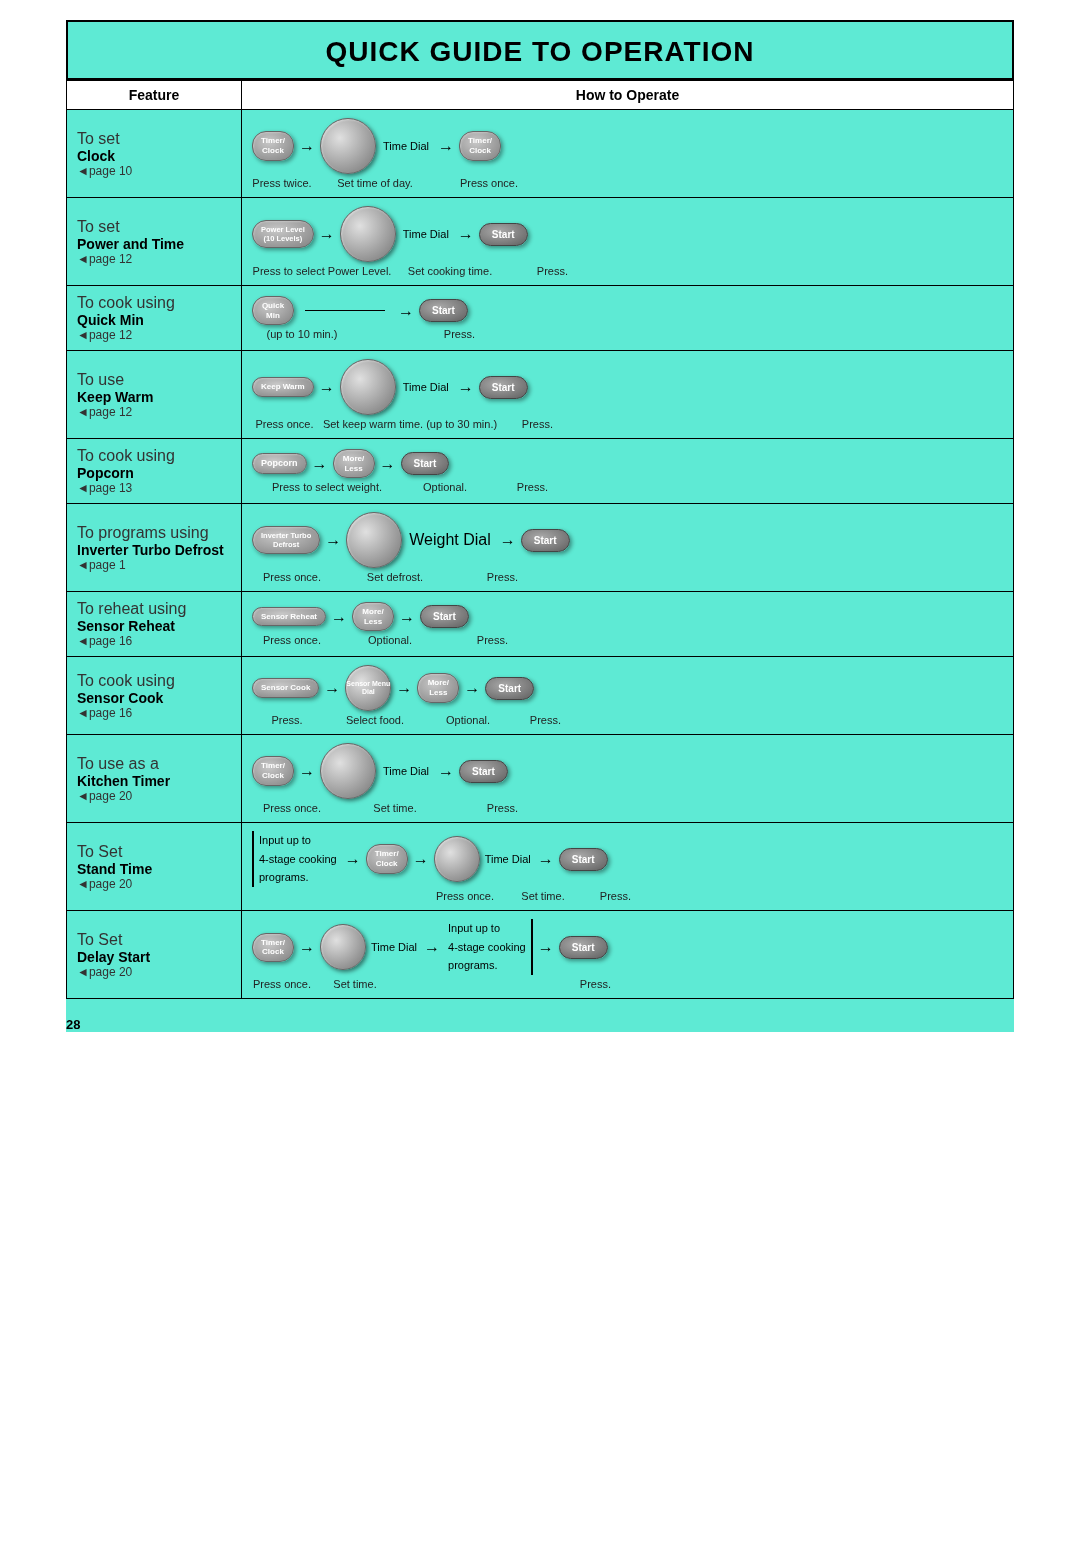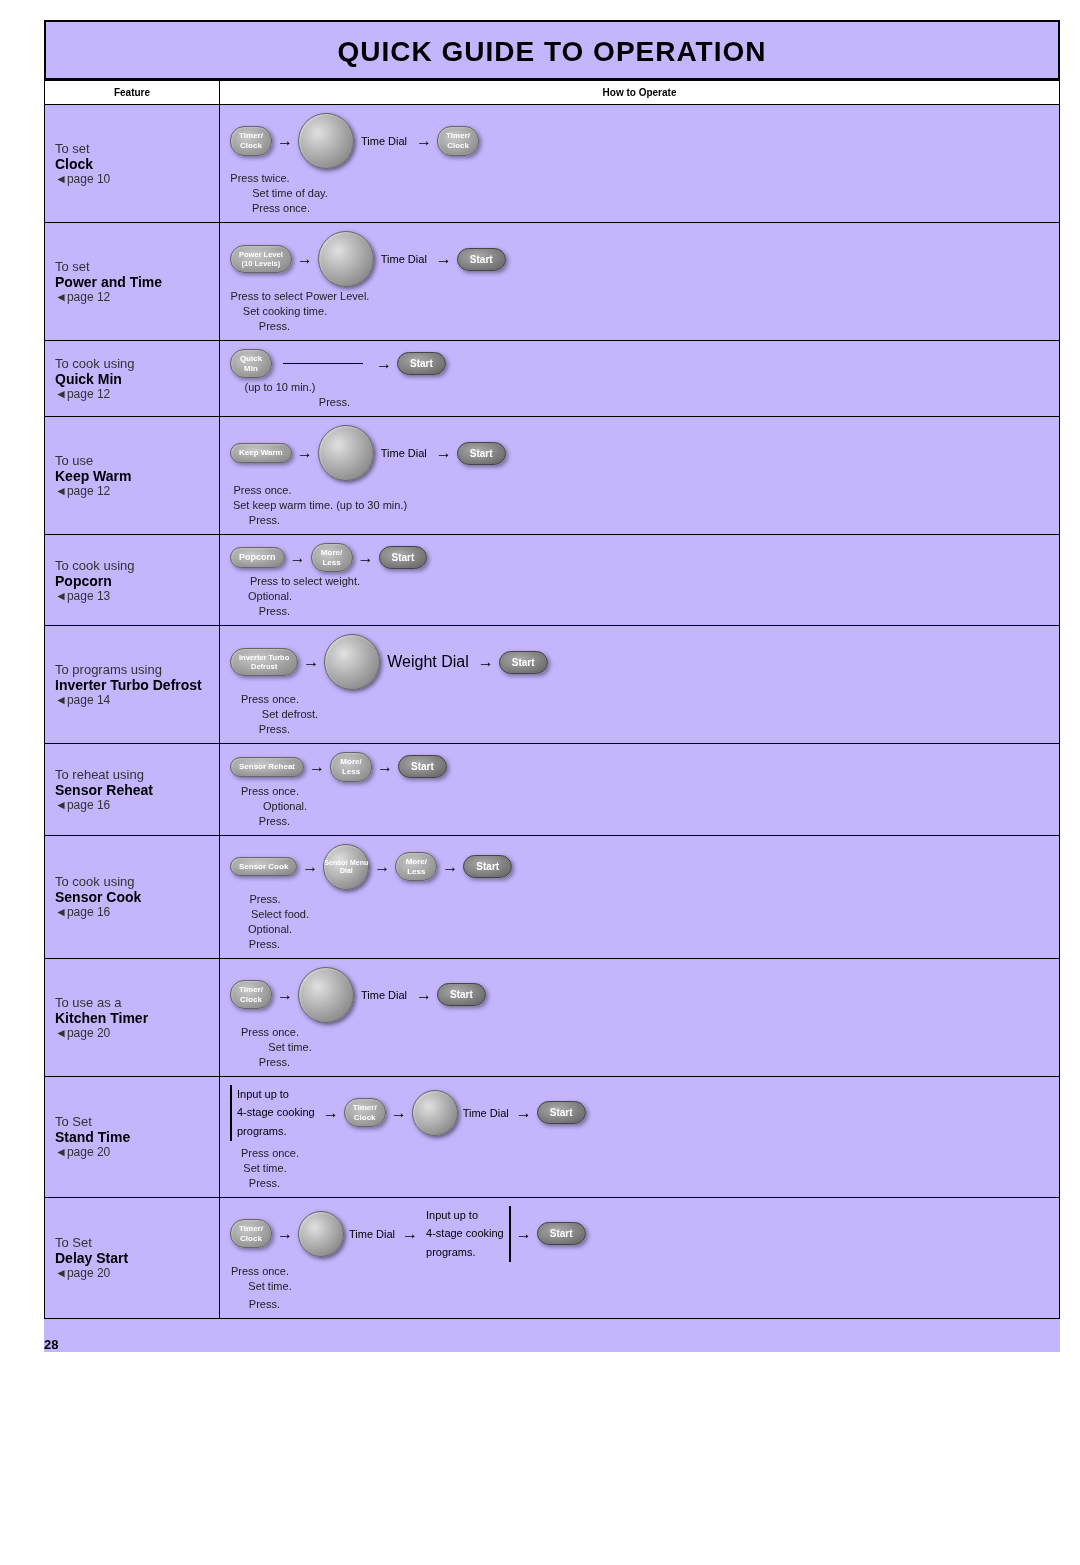--- a/index.html
+++ b/index.html
@@ -8,57 +8,56 @@
       font-family: Arial, Helvetica, sans-serif;
       font-size: 13px;
       color: #000;
       display: flex;
       justify-content: center;
       align-items: flex-start;
       min-height: 1565px;
       padding: 20px;
     }
     .page {
-      width: 1040px;
-      background: #c4b5fd;
-      margin-left: 24px;
+      width: 948px;
+      background: #5eead4;
     }
     .main-title {
       text-align: center;
       font-size: 28px;
       font-weight: bold;
       border: 2px solid #000;
       padding: 14px 0 10px 0;
       margin-bottom: 0;
       letter-spacing: 1px;
     }
     .guide-table {
       width: 100%;
       border-collapse: collapse;
       border: 1.5px solid #000;
     }
     .guide-table th {
       border: 1.5px solid #000;
       padding: 6px 14px;
       font-weight: bold;
-      font-size: 10px;
+      font-size: 14px;
       background: #fff;
     }
     .guide-table td {
       border: 1.5px solid #000;
       padding: 8px 10px;
       vertical-align: middle;
     }
     .feature-col {
       width: 175px;
       vertical-align: top;
       padding-top: 10px;
     }
     .feature-label {
-      font-size: 13px;
+      font-size: 16px;
       color: #333;
     }
     .feature-name {
       font-weight: bold;
       font-size: 14px;
     }
     .feature-page {
       font-size: 12px;
       color: #333;
     }
@@ -133,21 +132,20 @@
     }
     .steps-line {
       display: flex;
       align-items: center;
       gap: 3px;
     }
     .labels-line {
       display: flex;
       align-items: flex-start;
       gap: 3px;
-      flex-direction: column;
     }
     .lbl {
       font-size: 11px;
       color: #222;
       text-align: center;
     }
     .page-num {
       font-size: 13px;
       margin-top: 18px;
       font-weight: bold;
@@ -286,21 +284,21 @@
               <span class="lbl" style="min-width:60px;text-align:right;">Press.</span>
             </div>
           </div>
         </td>
       </tr>
 
       <tr>
         <td class="feature-col">
           <div class="feature-label">To programs using</div>
           <div class="feature-name"><b>Inverter Turbo Defrost</b></div>
-          <div class="feature-page">◄page 14</div>
+          <div class="feature-page">◄page 1</div>
         </td>
         <td class="how-col">
           <div class="step-row">
             <div class="steps-line">
               <div class="btn-flat" style="font-size:7.5px;white-space:pre-line;">Inverter Turbo<br>Defrost</div>
               <span class="arrow">→</span>
               <div class="btn-round btn-large"></div>
               <span style="font-size:16px;margin:0 4px;">Weight Dial</span>
               <span class="arrow">→</span>
               <div class="btn-start">Start</div>

